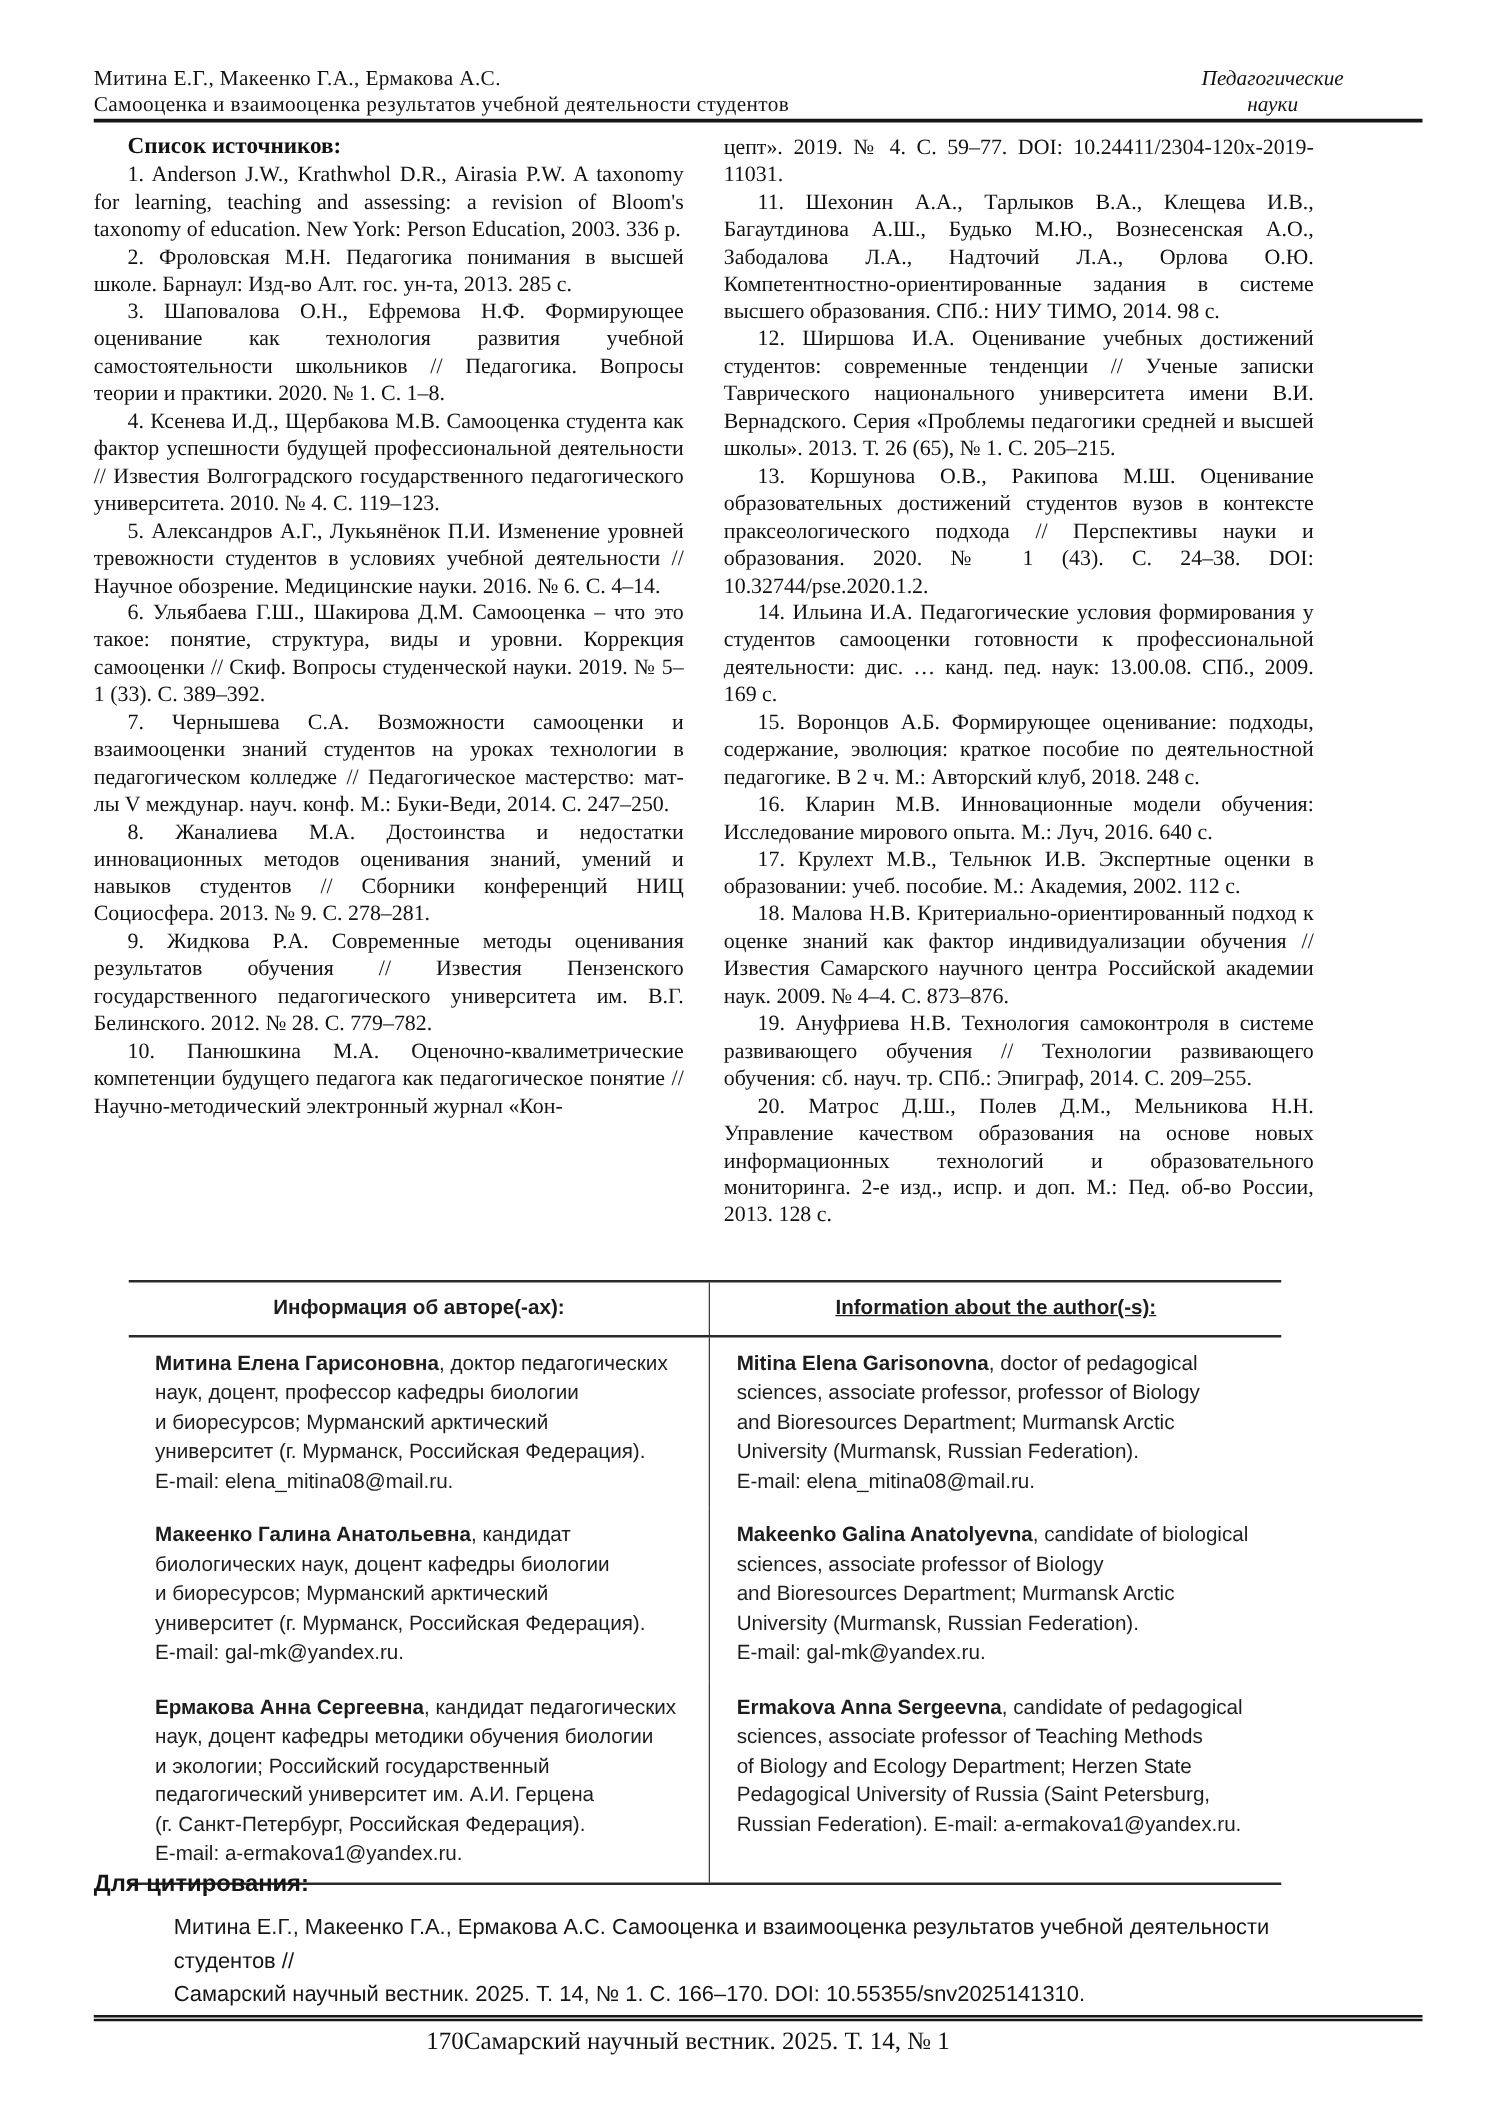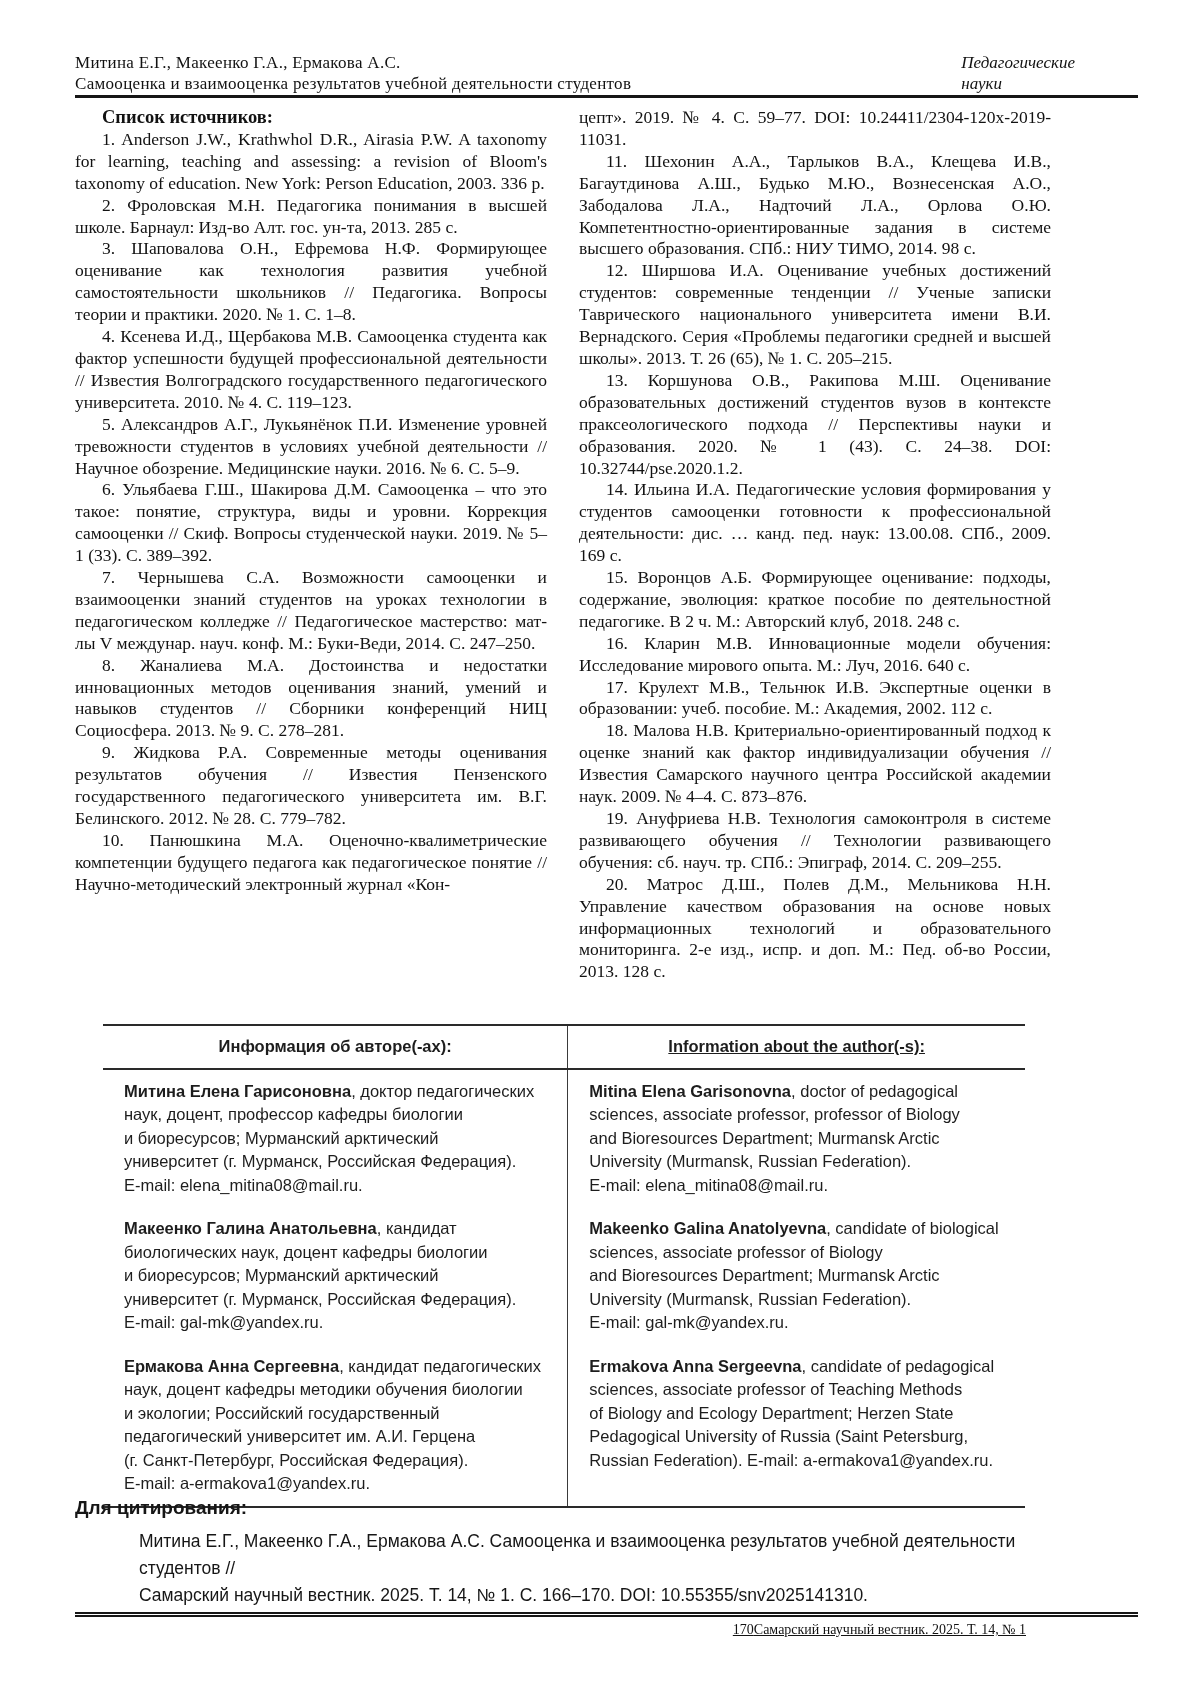--- a/index.html
+++ b/index.html
@@ -18,21 +18,21 @@
     position: absolute;
     left: 75px;
     top: 52px;
     width: 1000px;
     display: flex;
     justify-content: space-between;
     font-size: 17px;
     line-height: 21px;
   }
   .running-head .left  { text-align: left;  letter-spacing: .3px; }
-  .running-head .right { text-align: left; font-style: italic; margin-left: 16px; }
+  .running-head .right { text-align: center; font-style: italic; margin-left: 16px; }
   .head-rule {
     position: absolute;
     left: 75px;
     top: 95px;
     width: 1063px;
     border-top: 3px solid #161616;
   }
 
   
   .columns {
@@ -110,23 +110,22 @@
 
   
   .footer {
     position: absolute;
     left: 75px;
     top: 1612px;
     width: 1063px;
     border-top: 5px double #161616;
     padding-top: 5px;
     display: flex;
-    justify-content: flex-end;
-    font-size: 14px;
-    text-decoration: underline;
+    justify-content: center;
+    font-size: 20px;
   }
   .footer .journal { margin-right: 112px; }
 </style>
 </head>
 <body>
 
 <div class="page">
 
   <div class="running-head">
     <div class="left">
@@ -140,21 +139,21 @@
   </div>
   <div class="head-rule"></div>
 
   <div class="columns">
     <div class="col">
       <p class="refs-heading">Список источников:</p>
       <p class="ref">1. Anderson J.W.,  Krathwhol D.R.,  Airasia P.W.  A taxonomy for learning, teaching and assessing: a revision of Bloom's taxonomy of education. New York: Person Education, 2003. 336 p.</p>
       <p class="ref">2. Фроловская М.Н. Педагогика понимания в высшей школе. Барнаул: Изд-во Алт. гос. ун-та, 2013. 285 с.</p>
       <p class="ref">3. Шаповалова О.Н.,  Ефремова Н.Ф.  Формирующее оценивание как технология развития учебной самостоятельности школьников // Педагогика. Вопросы теории и практики. 2020. № 1. С. 1–8.</p>
       <p class="ref">4. Ксенева И.Д., Щербакова М.В. Самооценка студента как фактор успешности будущей профессиональной деятельности // Известия Волгоградского государственного педагогического университета. 2010. № 4. С. 119–123.</p>
-      <p class="ref">5. Александров А.Г., Лукьянёнок П.И. Изменение уровней тревожности студентов в условиях учебной деятельности // Научное обозрение. Медицинские науки. 2016. № 6. С. 5–9.</p>
+      <p class="ref">5. Александров А.Г., Лукьянёнок П.И. Изменение уровней тревожности студентов в условиях учебной деятельности // Научное обозрение. Медицинские науки. 2016. № 6. С. 4–14.</p>
       <p class="ref">6. Ульябаева Г.Ш., Шакирова Д.М. Самооценка – что это такое: понятие, структура, виды и уровни. Коррекция самооценки // Скиф. Вопросы студенческой науки. 2019. № 5–1 (33). С. 389–392.</p>
       <p class="ref">7. Чернышева С.А. Возможности самооценки и взаимооценки знаний студентов на уроках технологии в педагогическом колледже // Педагогическое мастерство: мат-лы V междунар. науч. конф. М.: Буки-Веди, 2014. С. 247–250.</p>
       <p class="ref">8. Жаналиева М.А. Достоинства и недостатки инновационных методов оценивания знаний, умений и навыков студентов // Сборники конференций НИЦ Социосфера. 2013. № 9. С. 278–281.</p>
       <p class="ref">9. Жидкова Р.А. Современные методы оценивания результатов обучения // Известия Пензенского государственного педагогического университета им. В.Г. Белинского. 2012. № 28. С. 779–782.</p>
       <p class="ref">10. Панюшкина М.А. Оценочно-квалиметрические компетенции будущего педагога как педагогическое понятие // Научно-методический электронный журнал «Кон-</p>
     </div>
     <div class="col">
       <p class="ref continuation">цепт». 2019. № 4. С. 59–77. DOI: 10.24411/2304-120x-2019-11031.</p>
       <p class="ref">11. Шехонин А.А.,  Тарлыков В.А.,  Клещева И.В.,  Багаутдинова А.Ш., Будько М.Ю., Вознесенская А.О., Забодалова Л.А.,  Надточий Л.А.,  Орлова О.Ю.  Компетентностно-ориентированные задания в системе высшего образования. СПб.: НИУ ТИМО, 2014. 98 с.</p>
       <p class="ref">12. Ширшова И.А. Оценивание учебных достижений студентов: современные тенденции // Ученые записки Таврического национального университета имени В.И. Вернадского. Серия «Проблемы педагогики средней и высшей школы». 2013. Т. 26 (65), № 1. С. 205–215.</p>

